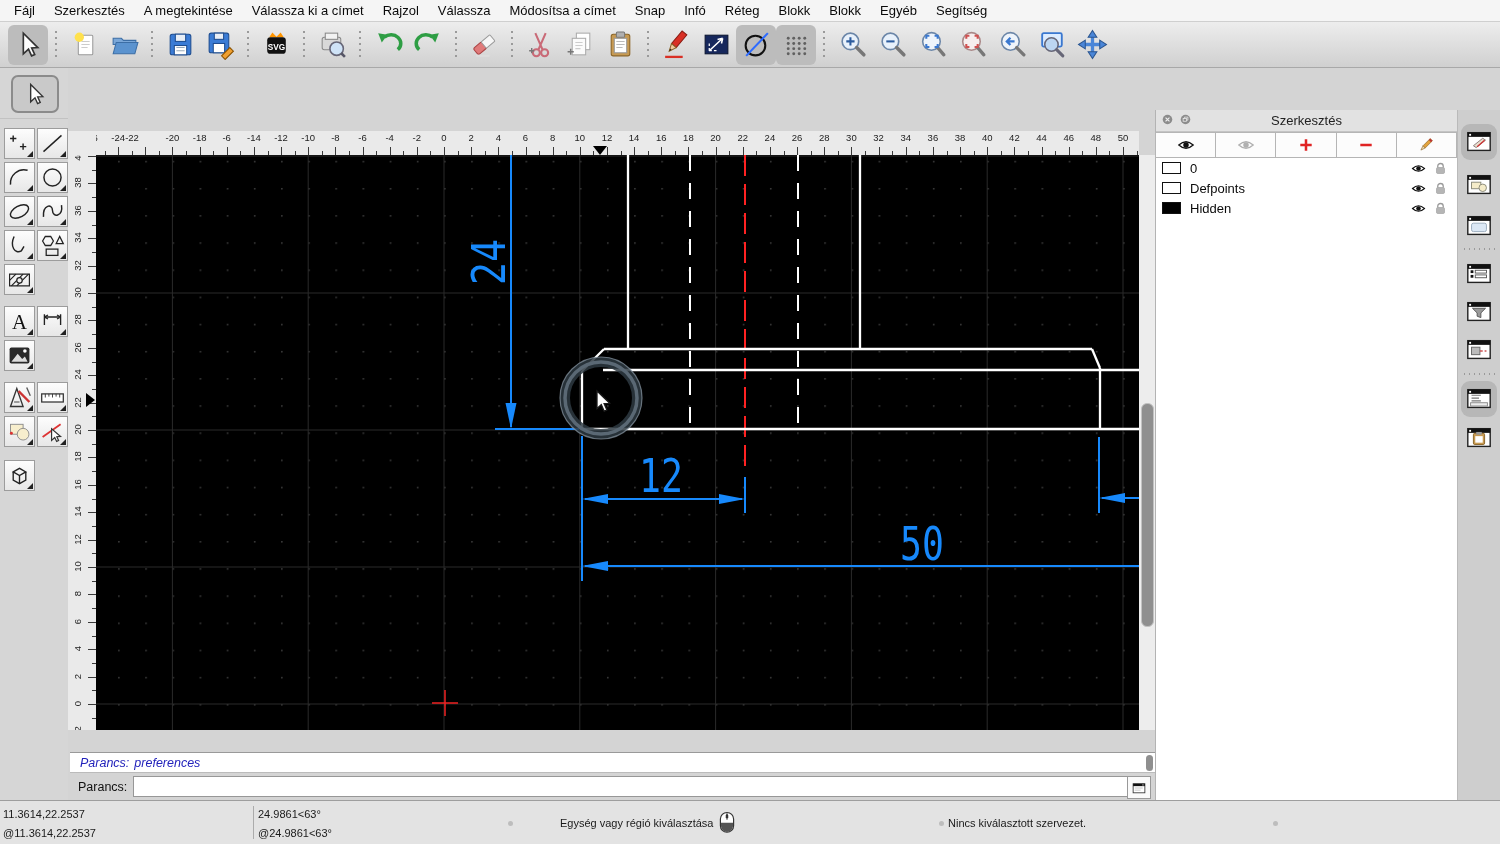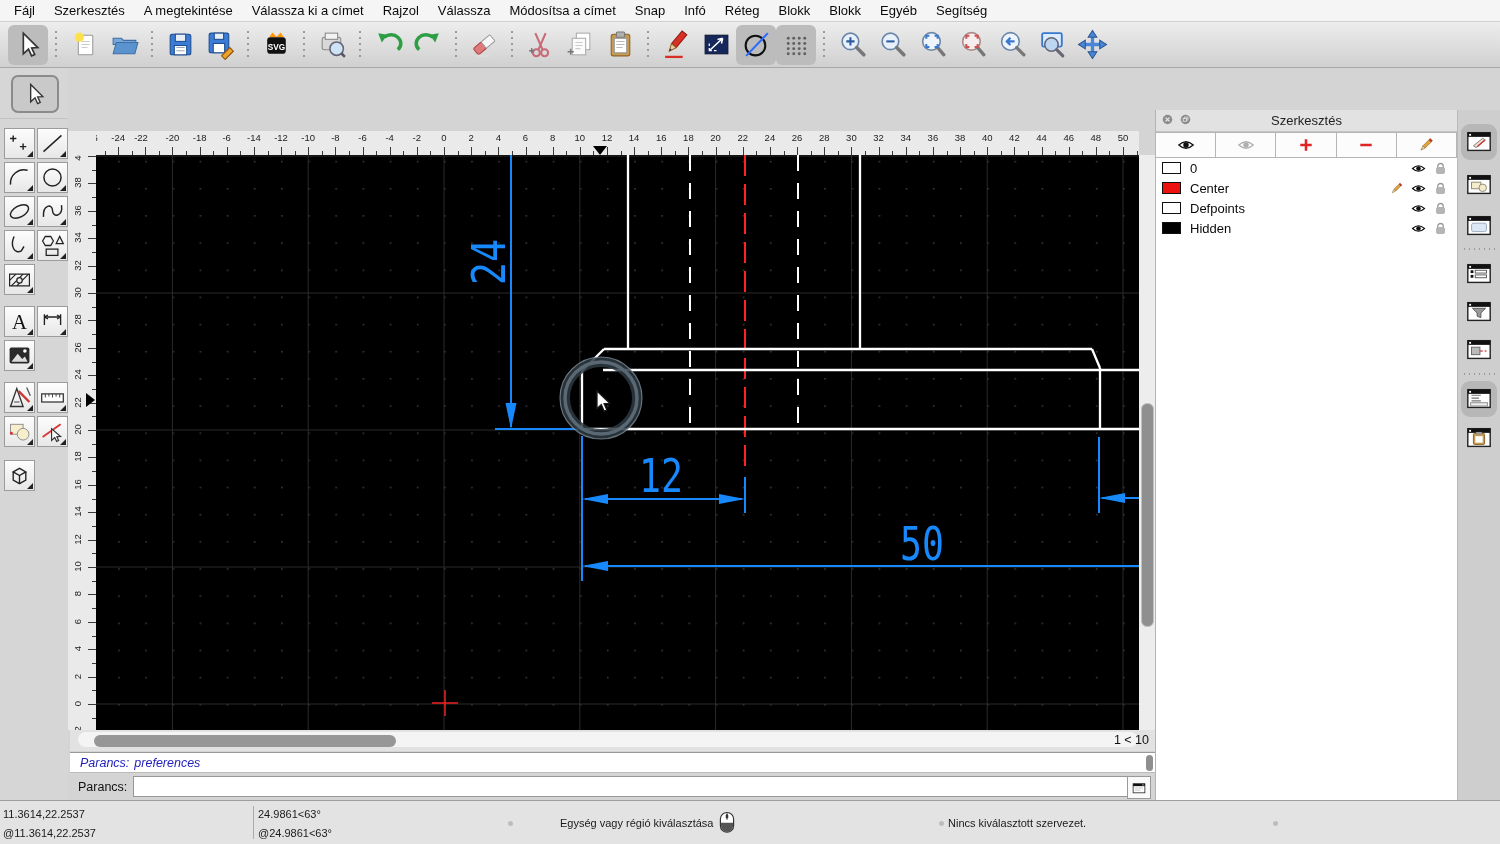--- a/index.html
+++ b/index.html
@@ -552,21 +552,21 @@
       <div class="tick" style="left:945.5px;height:8px"></div>
       <div class="tick" style="left:959.1px;height:4px"></div>
       <div class="tick" style="left:972.7px;height:8px"></div>
       <div class="tick" style="left:986.3px;height:4px"></div>
       <div class="tick" style="left:999.8px;height:8px"></div>
       <div class="tick" style="left:1013.4px;height:4px"></div>
       <div class="tick" style="left:1027.0px;height:8px"></div>
       <div class="tick" style="left:1040.6px;height:4px"></div>
       <span class="lab" style="left:-5.1px">-26</span>
       <span class="lab" style="left:22.1px">-24</span>
-      <span class="lab" style="left:45px">-22</span>
+      <span class="lab" style="left:36px">-22</span>
       <span class="lab" style="left:76.4px">-20</span>
       <span class="lab" style="left:103.6px">-18</span>
       <span class="lab" style="left:130.7px">-6</span>
       <span class="lab" style="left:157.9px">-14</span>
       <span class="lab" style="left:185.0px">-12</span>
       <span class="lab" style="left:212.2px">-10</span>
       <span class="lab" style="left:239.4px">-8</span>
       <span class="lab" style="left:266.5px">-6</span>
       <span class="lab" style="left:293.7px">-4</span>
       <span class="lab" style="left:320.8px">-2</span>
@@ -720,26 +720,20 @@
       <circle cx="601" cy="398" r="36" stroke="#2e3942" stroke-width="10" opacity="0.85"></circle>
       <circle cx="601" cy="398" r="36" stroke="#5a6874" stroke-width="3.5"></circle>
       <circle cx="601" cy="398" r="41" stroke="#8c9aa6" stroke-width="1.2" opacity="0.7"></circle>
     </g>
     <path d="M597 391 l0 17.5 4.3 -3.9 2.9 6.6 2.7 -1.2 -2.8 -6.4 5.6 -0.3 Z" fill="#fdfdfd" stroke="#1a1a1a" stroke-width="1.3"></path>
   </svg>
 
   <div id="right-gap"></div>
   <div id="vscroll-thumb"></div>
 
-  <div id="hscroll-row">
-    <div id="hscroll-track">
-      <div id="hscroll-thumb"></div>
-    </div>
-    <span id="zoom-ind">1 &lt; 10</span>
-  </div>
 
   <div id="hist-row">
     <span class="it">Parancs:</span>
     <span class="it" style="margin-left:5px">preferences</span>
     <div id="hist-scroll"></div>
   </div>
 
   <div id="cmd-row">
     <label>Parancs:</label>
     <input id="cmd-input" type="text" style="">
@@ -797,45 +791,20 @@
               <path d="M12.4 19.5 L15 27 L17.6 19.5z" fill="#f2d9ad" stroke="#8a6325"></path>
             </g>
           </svg>
         </div>
       </div>
     <div id="lp-list">
         <div class="lrow">
           <span class="swatch" style="background:#ffffff"></span>
           <span class="name">0</span>
           <span class="slot"></span>
-          <span class="slot">
-            <svg viewBox="0 0 30 30">
-              <path d="M3 15 Q15 4 27 15 Q15 26 3 15z" fill="none" stroke="#111" stroke-width="2.2"></path>
-              <circle cx="15" cy="15" r="4.6" fill="#111"></circle>
-            </svg>
-          </span>
-          <span class="slot">
-            <svg viewBox="0 0 30 30">
-              <path d="M9.5 13 v-2.5 a5.5 5.5 0 0 1 11 0 V13" fill="none" stroke="#9a9a9a" stroke-width="2.6"></path>
-              <rect x="7" y="13" width="16" height="12" rx="2.5" fill="#b5b5b5" stroke="#8e8e8e"></rect>
-            </svg>
-          </span>
-        </div>
-        <div class="lrow">
-          <span class="swatch" style="background:#ee1111"></span>
-          <span class="name">Center</span>
-          <span class="slot">
-            <svg viewBox="0 0 30 30">
-              <g transform="rotate(45 15 15)">
-                <rect x="12.4" y="2.5" width="5.2" height="17" fill="#e2a23c" stroke="#8a6325"></rect>
-                <rect x="12.4" y="2.5" width="5.2" height="3.2" fill="#b33"></rect>
-                <path d="M12.4 19.5 L15 27 L17.6 19.5z" fill="#f2d9ad" stroke="#8a6325"></path>
-              </g>
-            </svg>
-          </span>
           <span class="slot">
             <svg viewBox="0 0 30 30">
               <path d="M3 15 Q15 4 27 15 Q15 26 3 15z" fill="none" stroke="#111" stroke-width="2.2"></path>
               <circle cx="15" cy="15" r="4.6" fill="#111"></circle>
             </svg>
           </span>
           <span class="slot">
             <svg viewBox="0 0 30 30">
               <path d="M9.5 13 v-2.5 a5.5 5.5 0 0 1 11 0 V13" fill="none" stroke="#9a9a9a" stroke-width="2.6"></path>
               <rect x="7" y="13" width="16" height="12" rx="2.5" fill="#b5b5b5" stroke="#8e8e8e"></rect>

